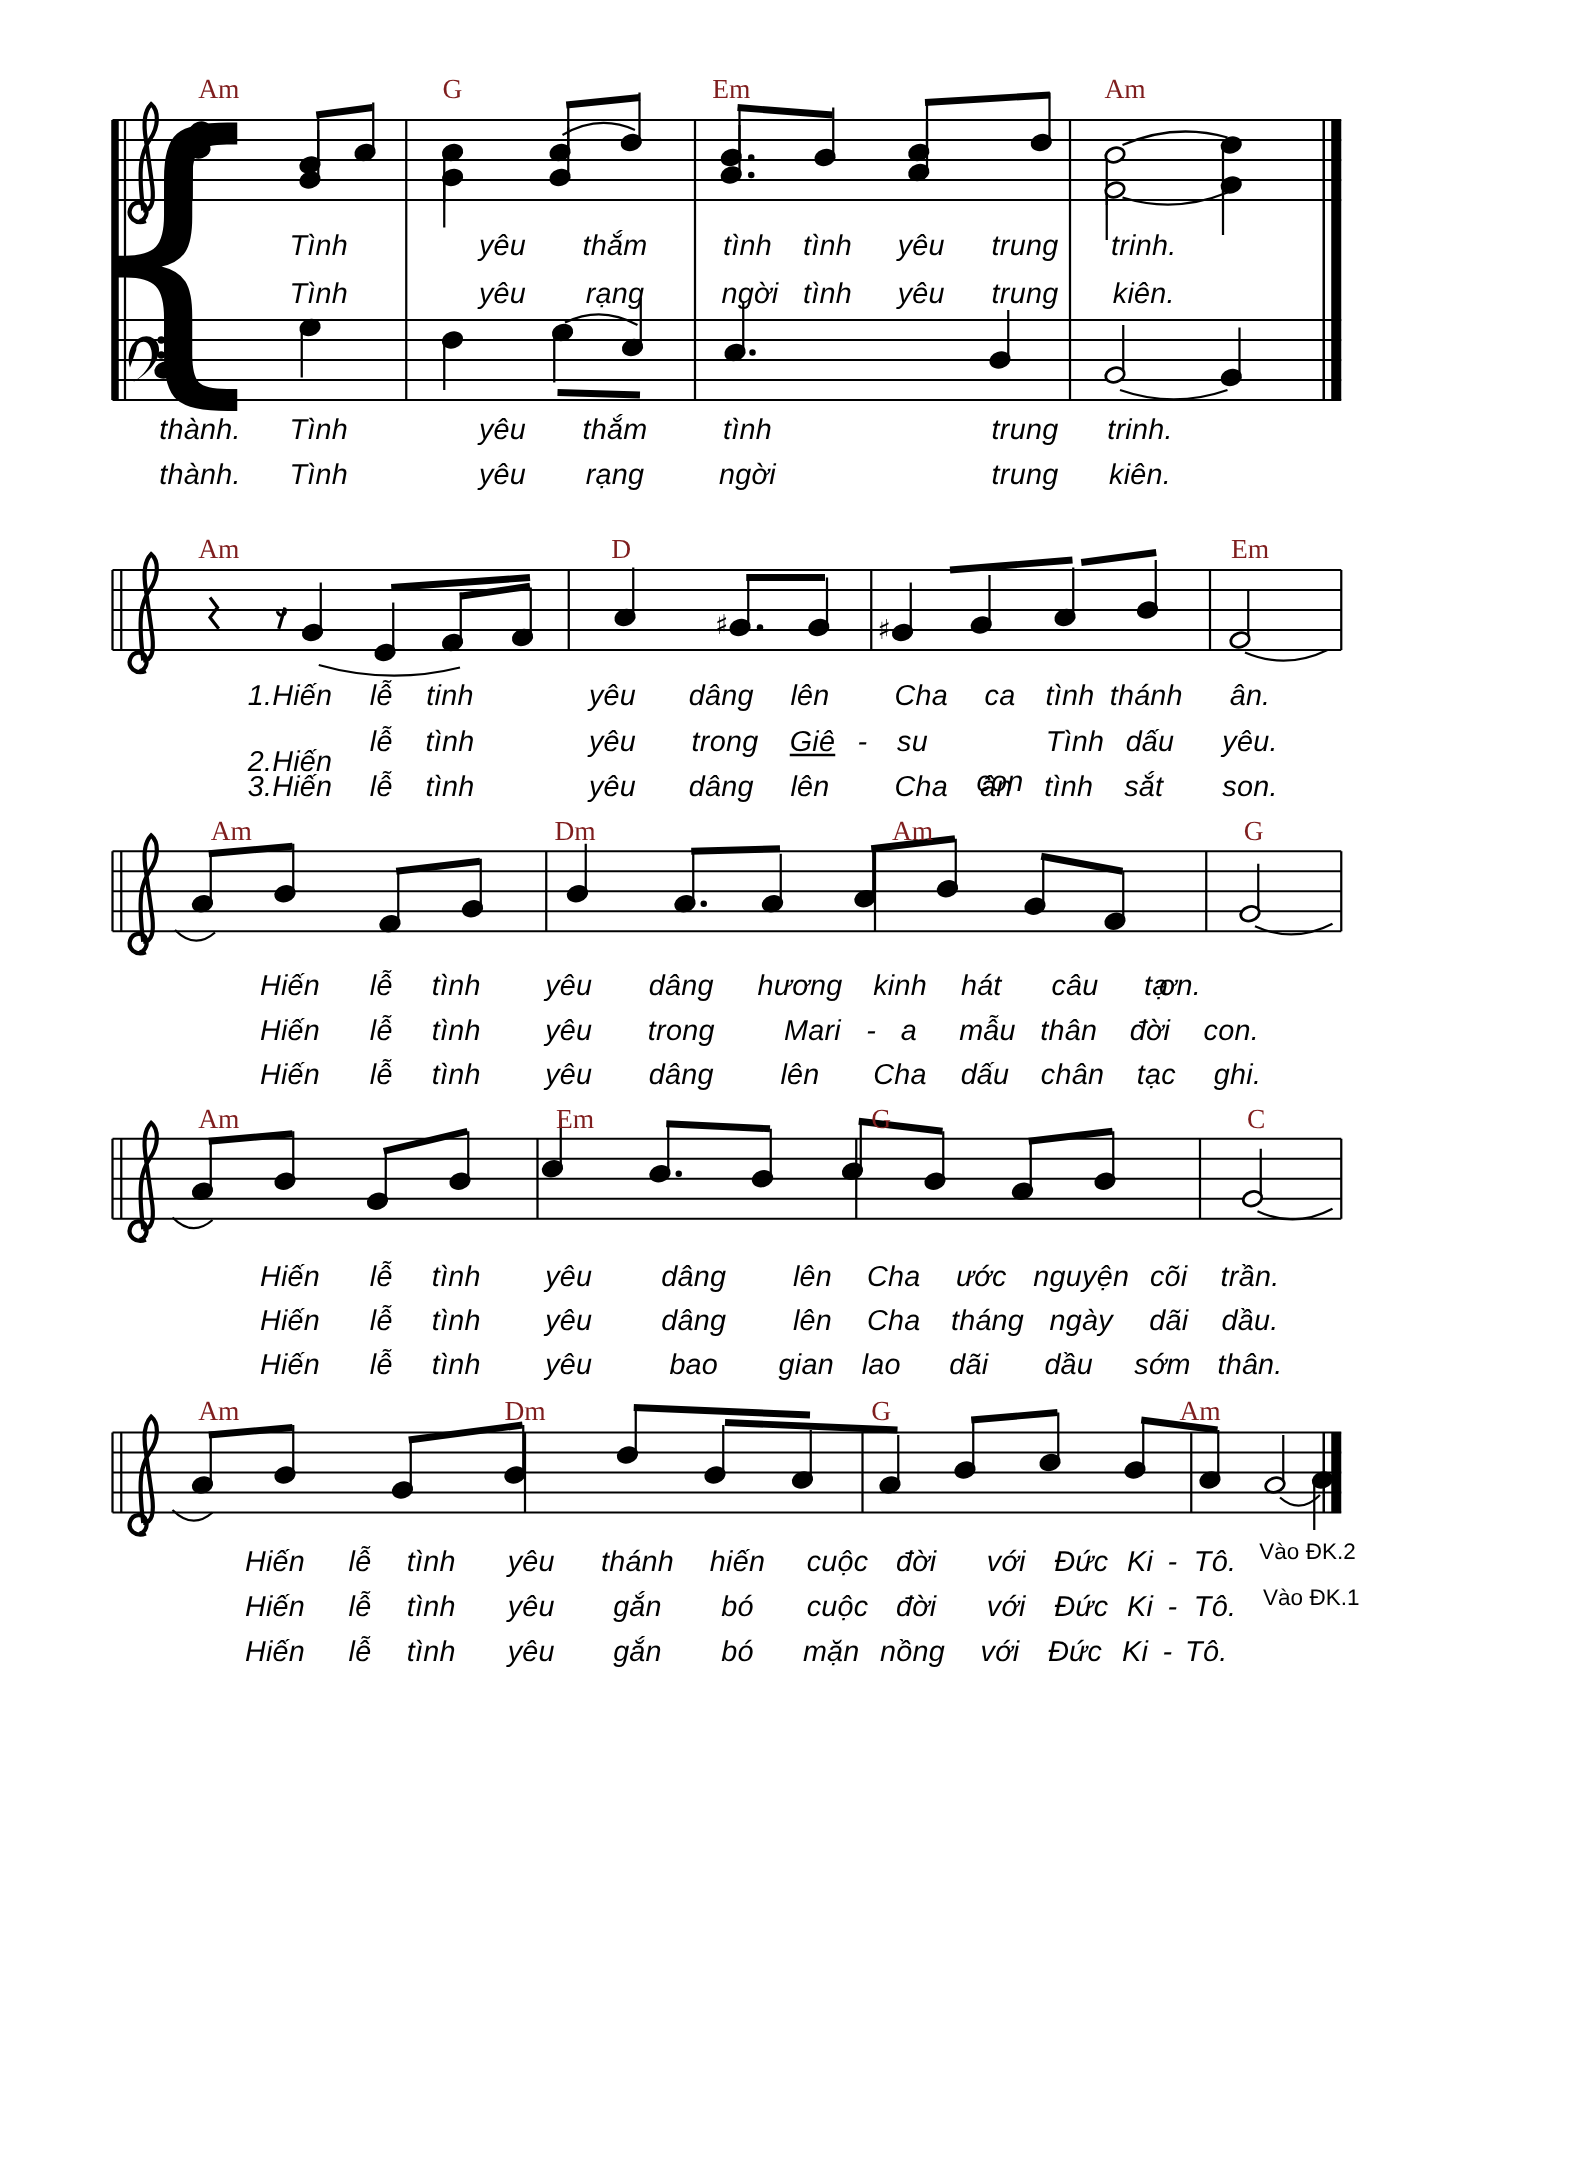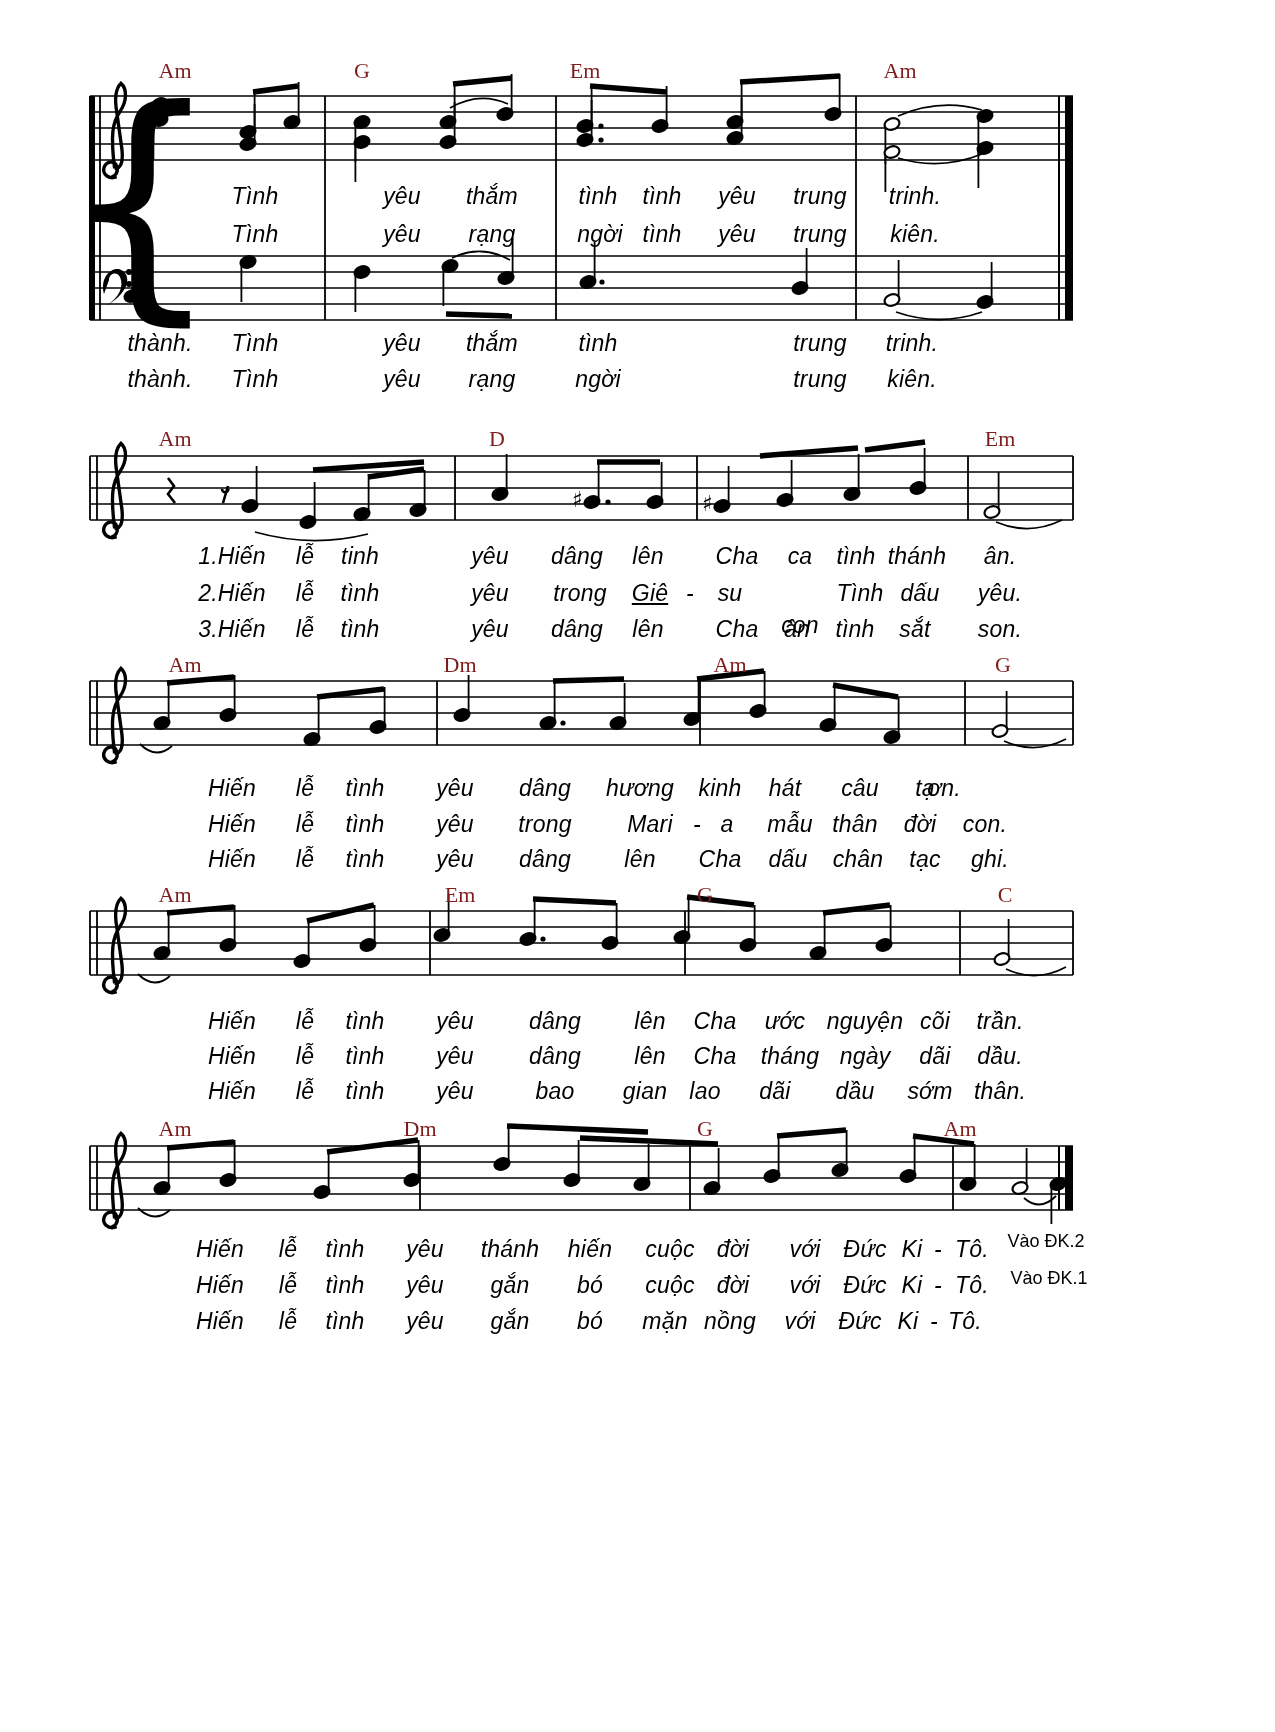--- a/index.html
+++ b/index.html
@@ -362,21 +362,21 @@
       <span class="lyric" style="left: 305px; top: 543px;">lễ</span>
       <span class="lyric" style="left: 360px; top: 543px;">tinh</span>
       <span class="lyric" style="left: 490px; top: 543px;">yêu</span>
       <span class="lyric" style="left: 577px; top: 543px;">dâng</span>
       <span class="lyric" style="left: 648px; top: 543px;">lên</span>
       <span class="lyric" style="left: 737px; top: 543px;">Cha</span>
       <span class="lyric" style="left: 800px; top: 543px; text-align: right;">ca</span>
       <span class="lyric" style="left: 856px; top: 543px;">tình</span>
       <span class="lyric" style="left: 917px; top: 543px;">thánh</span>
       <span class="lyric" style="left: 1000px; top: 543px;">ân.</span>
-      <span class="lyric" style="left: 232px; top: 580px;">2.Hiến</span>
+      <span class="lyric" style="left: 232px; top: 596px;">2.Hiến</span>
       <span class="lyric" style="left: 305px; top: 580px;">lễ</span>
       <span class="lyric" style="left: 360px; top: 580px;">tình</span>
       <span class="lyric" style="left: 490px; top: 580px;">yêu</span>
       <span class="lyric" style="left: 580px; top: 580px;">trong</span>
       <span class="lyric" style="left: 650px; top: 580px; text-decoration: underline;">Giê</span>
       <span class="lyric" style="left: 690px; top: 580px;">-</span>
       <span class="lyric" style="left: 730px; top: 580px;">su</span>
       <span class="lyric" style="left: 800px; top: 580px; margin-top: 32px;">con</span>
       <span class="lyric" style="left: 860px; top: 580px;">Tình</span>
       <span class="lyric" style="left: 920px; top: 580px;">dấu</span>

